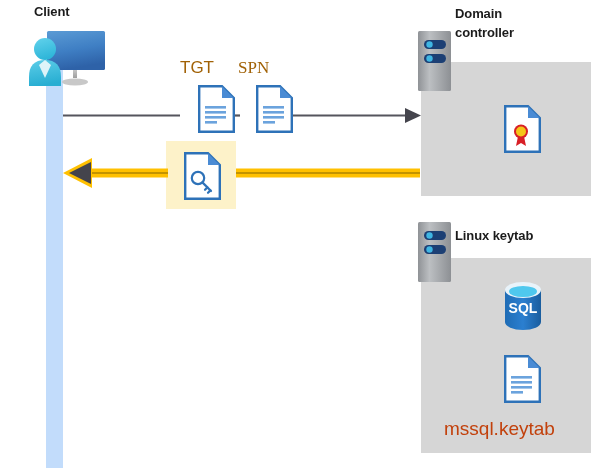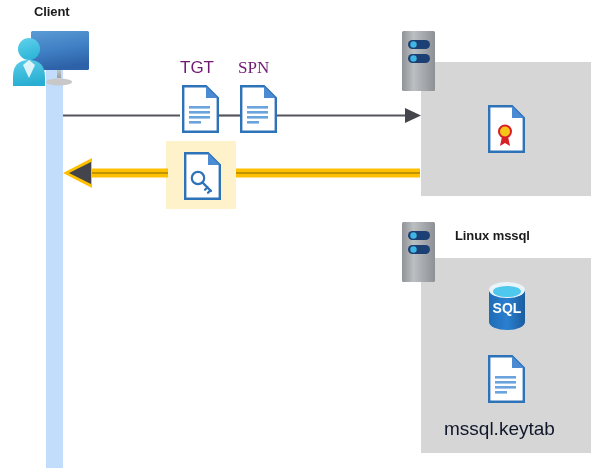--- a/index.html
+++ b/index.html
@@ -28,31 +28,31 @@
     line-height:19px;
     letter-spacing:-0.1px;
   }
   #client-title{left:34px;top:2px;}
   #dc-title{left:455px;top:4px;width:140px;}
   #linux-title{left:455px;top:226px;width:140px;}
 
   .doc-lbl{
     position:absolute;
     font-size:17px;
-    color:#701a75;
+    color:#a16207;
     letter-spacing:0px;
   }
   #tgt-lbl{left:180px;top:58px;}
   #spn-lbl{left:238px;top:58px;font-family:Liberation Serif, serif;}
 
   #keytab-lbl{
     position:absolute;
     left:444px;top:418px;
     font-size:19px;
-    color:#0f172a;
+    color:#c2410c;
   }
 
   
   .panel{
     position:absolute;
     background:#d6d6d6;
   }
   #dc-panel{left:421px;top:62px;width:170px;height:134px;}
   #linux-panel{left:421px;top:258px;width:170px;height:195px;}
 
@@ -80,21 +80,21 @@
     position:absolute;
     left:166px;top:141px;width:70px;height:68px;
     background:#fdf2c9;
   }
 
   
   #arrow-layer{position:absolute;left:0;top:0;width:600px;height:468px;pointer-events:none;}
 
   .z1{z-index:1;}
   .z2{z-index:2;}
-  .z4{z-index:4;}
+  .z4{z-index:4;margin-left:16px;}
   .z5{z-index:5;}
 </style>
 </head>
 <body>
 
 <div id="stage">
 
   <div class="lifeline z1"></div>
 
   <div class="panel z1" id="dc-panel"></div>
@@ -152,22 +152,26 @@
       <path d="M5 51 q0 -17 16 -17 q16 0 16 17 v9 H5 z" fill="url(#bodyGrad)"></path>
 
       <path d="M21 34 l-6 5 l6 13 l6 -13 z" fill="#eaf7fb" opacity="0.92"></path>
 
       <circle cx="21" cy="23" r="11" fill="url(#headGrad)"></circle>
     </svg>
   </div>
 
   <div class="title-lbl z5" id="client-title">Client</div>
 
-
-  <div class="title-lbl z5" id="linux-title">Linux mssql</div>
+  <div class="title-lbl z5" id="dc-title">
+    <div>Domain</div>
+    <div>controller</div>
+  </div>
+
+  <div class="title-lbl z5" id="linux-title">Linux keytab</div>
 
   <div class="doc-lbl z5" id="tgt-lbl">TGT</div>
   <div class="doc-lbl z5" id="spn-lbl">SPN</div>
 
   <div class="server-icon z4" id="dc-server">
     <svg viewBox="0 0 33 60" width="33" height="60" xmlns="http://www.w3.org/2000/svg">
       <defs>
         <linearGradient id="srvGrad" x1="0" y1="0" x2="1" y2="0">
           <stop offset="0%" stop-color="#8f9296"></stop>
           <stop offset="35%" stop-color="#bcbfc2"></stop>

